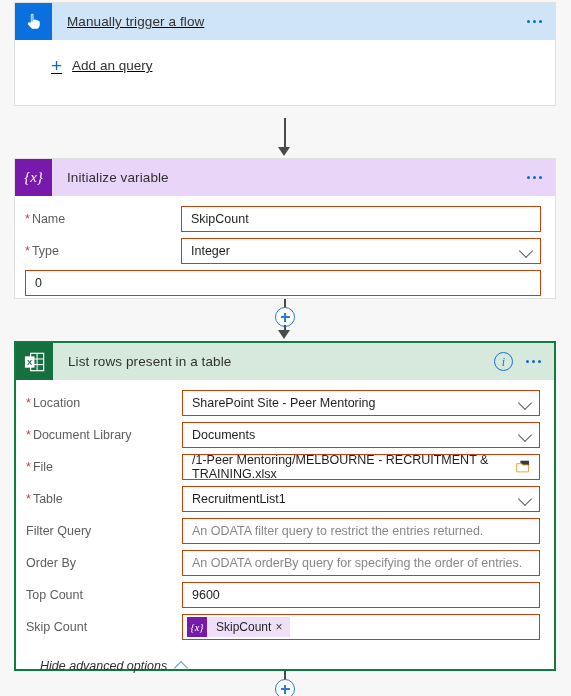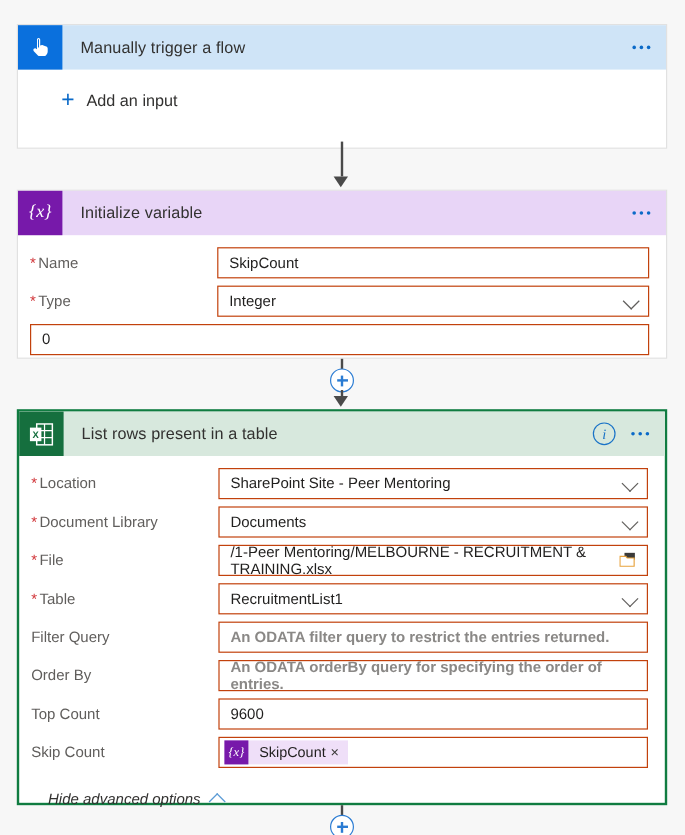--- a/index.html
+++ b/index.html
@@ -98,21 +98,21 @@
     margin-right: 14px;
     border: 1px solid #c2410c;
     background: #fff;
     box-sizing: border-box;
     display: flex; align-items: center;
     padding-left: 9px;
     font-size: 12.5px;
     color: #201f1e;
     overflow: hidden;
   }
-  .field.ph { color: #8a8886; font-weight: bold; }
+  .field.ph { color: #8a8886; }
   .caret {
     position: absolute; right: 9px; top: 50%;
     width: 9px; height: 9px;
     margin-top: -5px;
     border-right: 1.4px solid #605e5c;
     border-bottom: 1.4px solid #605e5c;
     transform: rotate(45deg);
   }
   .folder-ico { position: absolute; right: 9px; top: 50%; margin-top: -7px; }
 
@@ -175,41 +175,41 @@
     display: flex; align-items: center; justify-content: center;
   }
   .plusnode .pv { position: absolute; width: 1.6px; height: 9px; background: #2b7cd3; }
   .plusnode .ph2 { position: absolute; width: 9px; height: 1.6px; background: #2b7cd3; }
 </style>
 </head>
 <body>
 
 <div id="canvas">
 
-  <div class="card plain" style="top:20px;height:104px;">
+  <div class="card plain" style="top:2px;height:104px;text-decoration:underline;">
     <div class="card-header trigger-head">
       <div class="card-icon icon-blue">
         <svg width="19" height="19" viewBox="0 0 24 24" aria-hidden="true">
           <path fill="#ffffff" d="M10.2 2.2c1 0 1.8.8 1.8 1.8v6.1l1.2-.4c.5-.2 1.1-.2 1.6 0l3.6 1.3c.9.3 1.5 1.2 1.5 2.2v3.1c0 .7-.2 1.4-.5 2l-1 1.8c-.3.6-1 1-1.7 1h-5.5c-.6 0-1.2-.2-1.6-.7l-4.3-4.4c-.7-.7-.7-1.8 0-2.5.6-.6 1.6-.7 2.3-.2l1 .7V4c0-1 .8-1.8 1.6-1.8z"></path>
           <path fill="none" stroke="#0a70dd" stroke-width="1.1" d="M10.2 3.3v8.9"></path>
         </svg>
       </div>
       <div class="card-title">Manually trigger a flow</div>
       <div class="hdr-actions">
         <div class="ellipsis">
             <i></i>
             <i></i>
             <i></i>
           </div>
       </div>
     </div>
     <div class="trigger-body">
       <div class="add-input">
         <span class="plus-sign">+</span>
-        <span class="add-input-label">Add an input</span>
+        <span class="add-input-label">Add an query</span>
       </div>
     </div>
   </div>
 
   <div class="conn">
     <div class="vline" style="top:118px;height:29px;"></div>
     <div class="arrowhead" style="top:147px;"></div>
   </div>
 
   <div class="card plain" style="top:158px;height:141px;">

